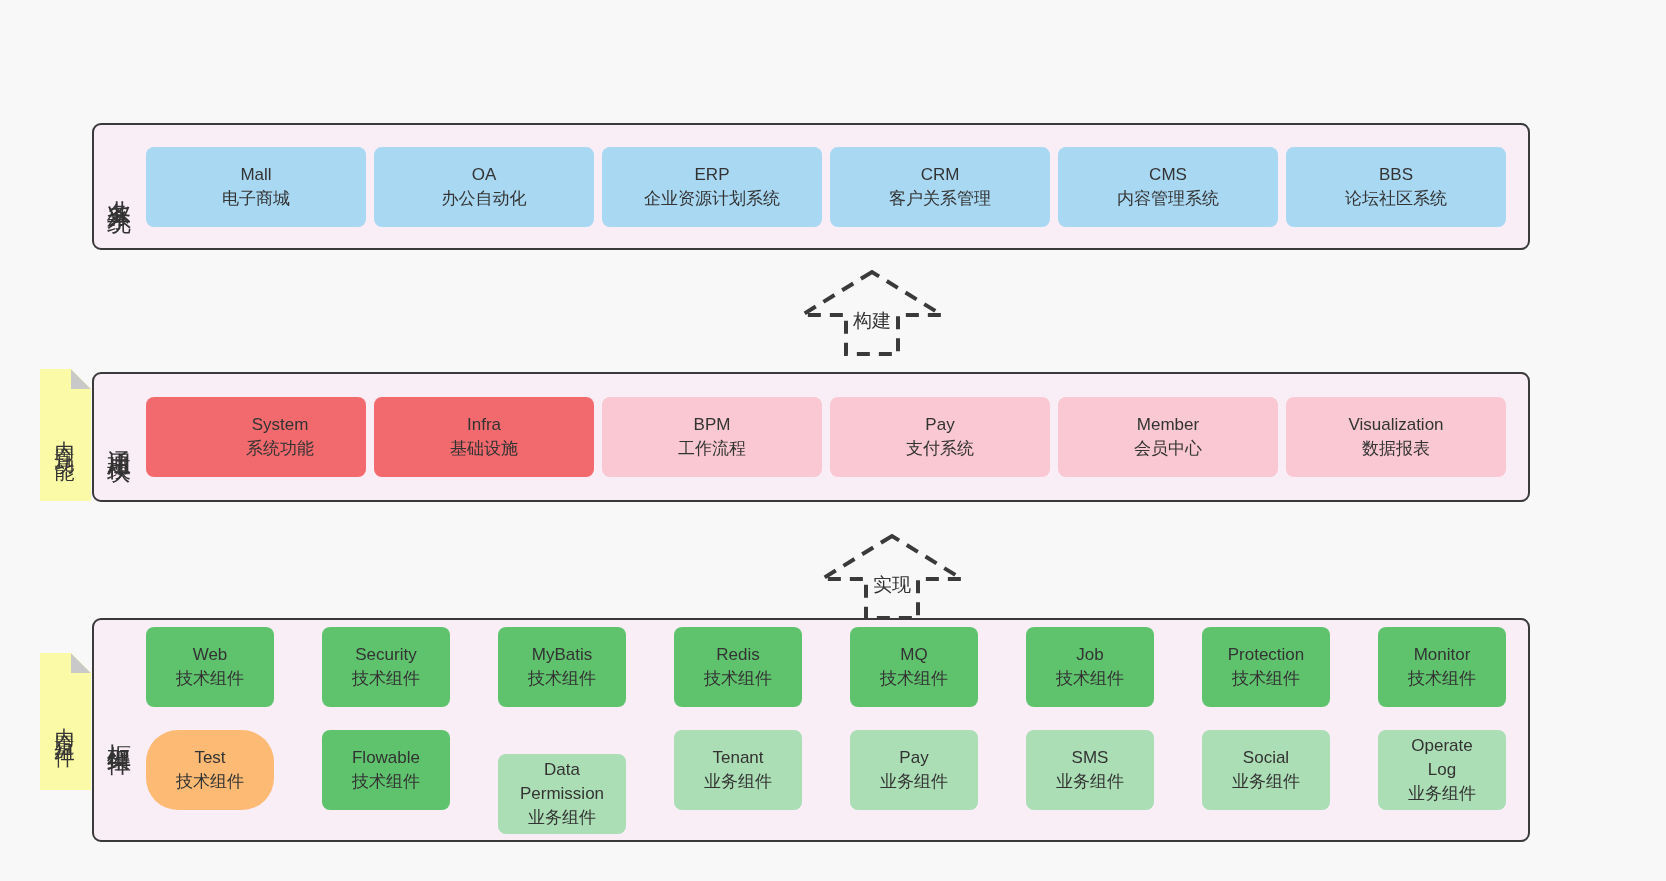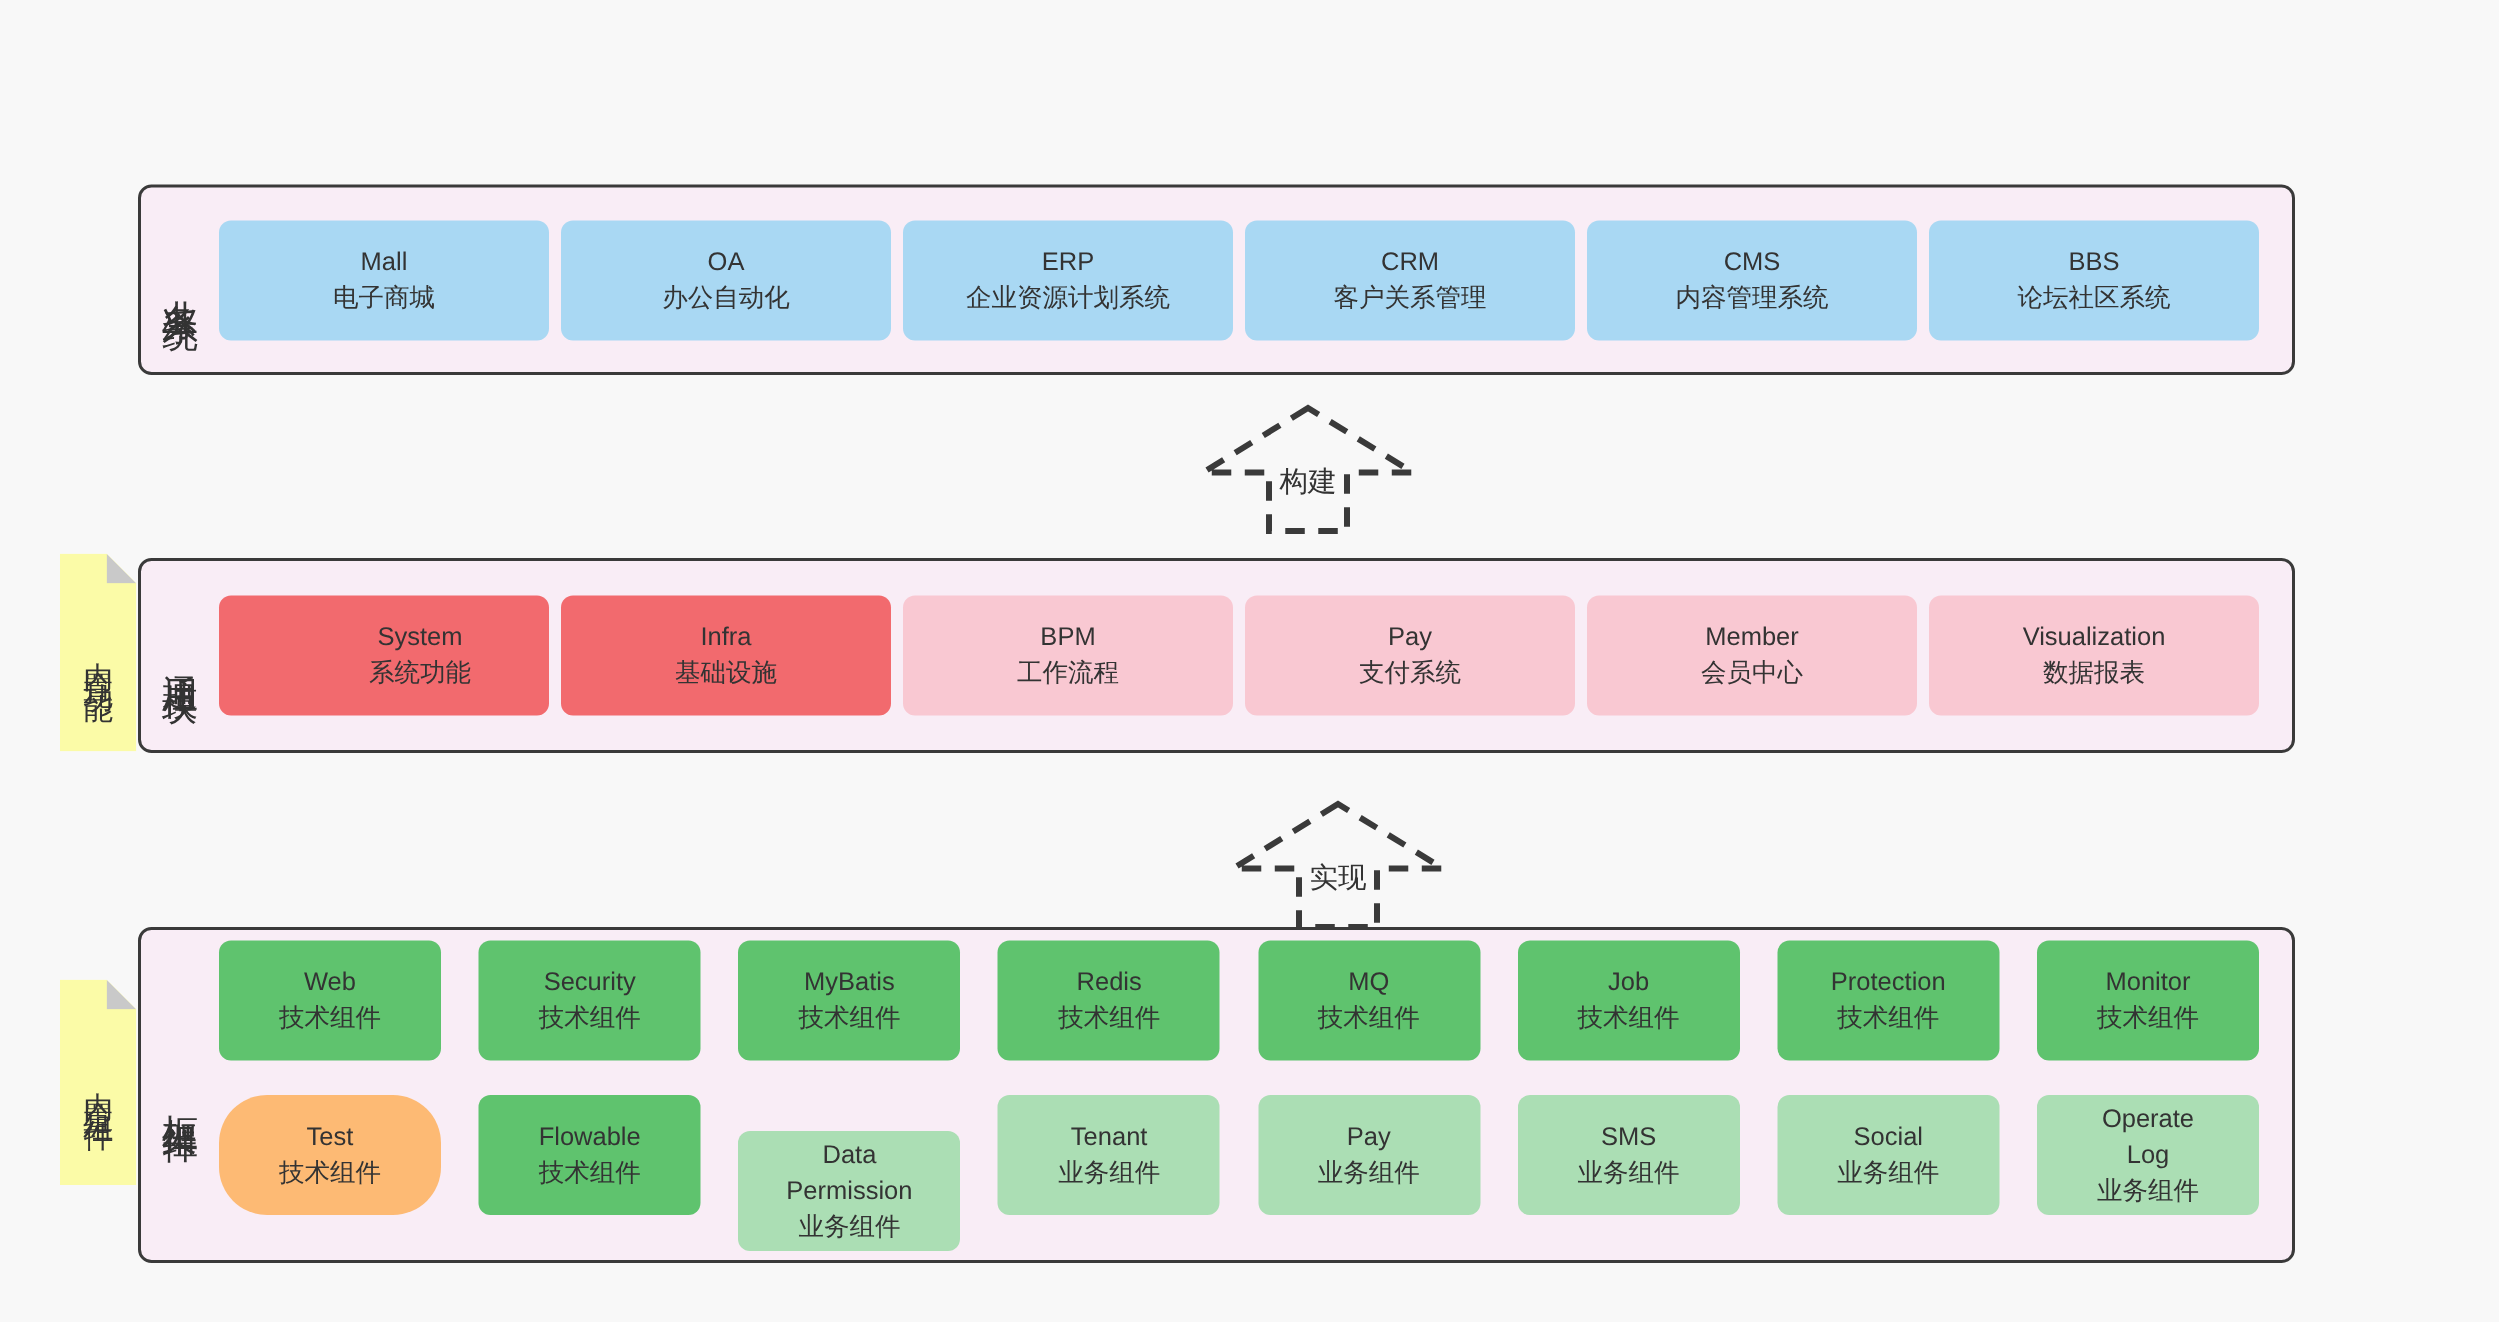--- a/index.html
+++ b/index.html
@@ -62,21 +62,21 @@
     display: flex;
     flex-direction: column;
     justify-content: center;
     align-items: center;
     text-align: center;
     font-size: 17px;
     line-height: 24px;
     color: var(--text, #333);
   }
   .box.wide   { width: 220px; }
-  .box.narrow { width: 148px; padding: 0 28px; }
+  .box.narrow { width: 128px; padding: 0 28px; }
 
   
   .sticky {
     position: absolute;
     left: 40px;
     width: 51px;
     background: var(--sticky, #fbfba7);
     clip-path: polygon(0 0, calc(100% - 20px) 0, 100% 20px, 100% 100%, 0 100%);
   }
   #sticky-0 { top: 369px; height: 132px; }

